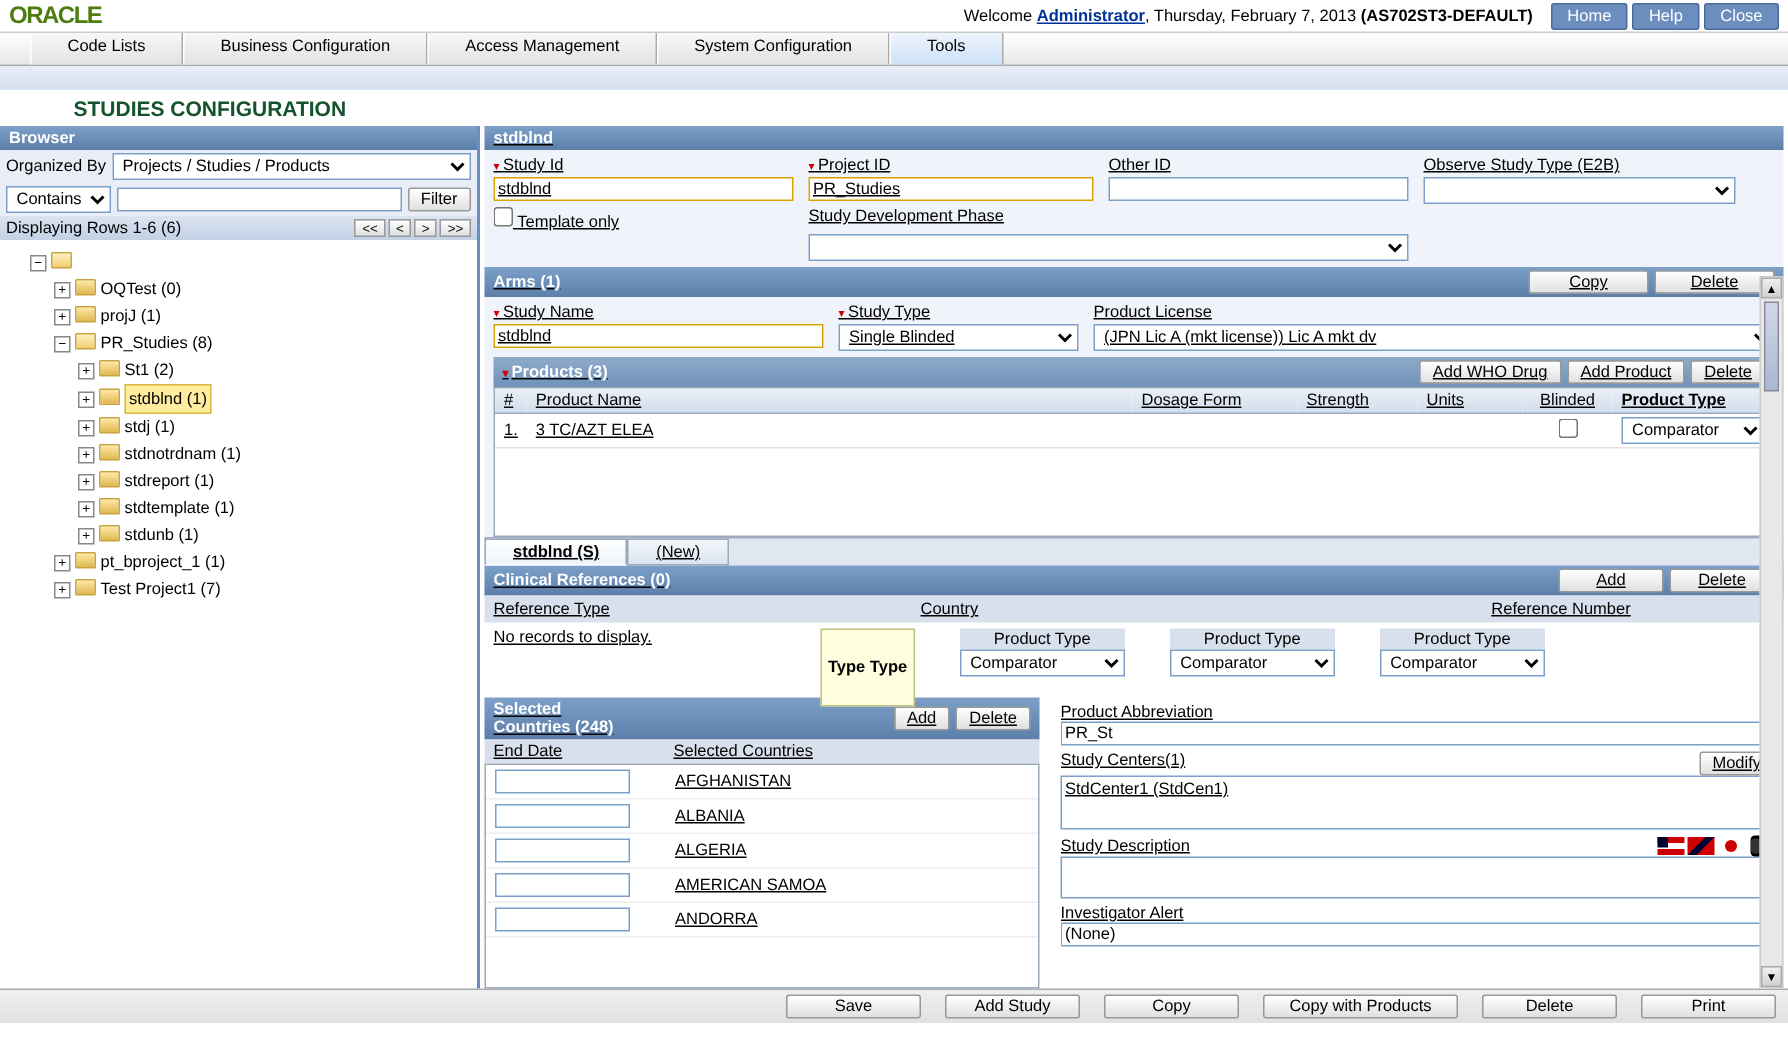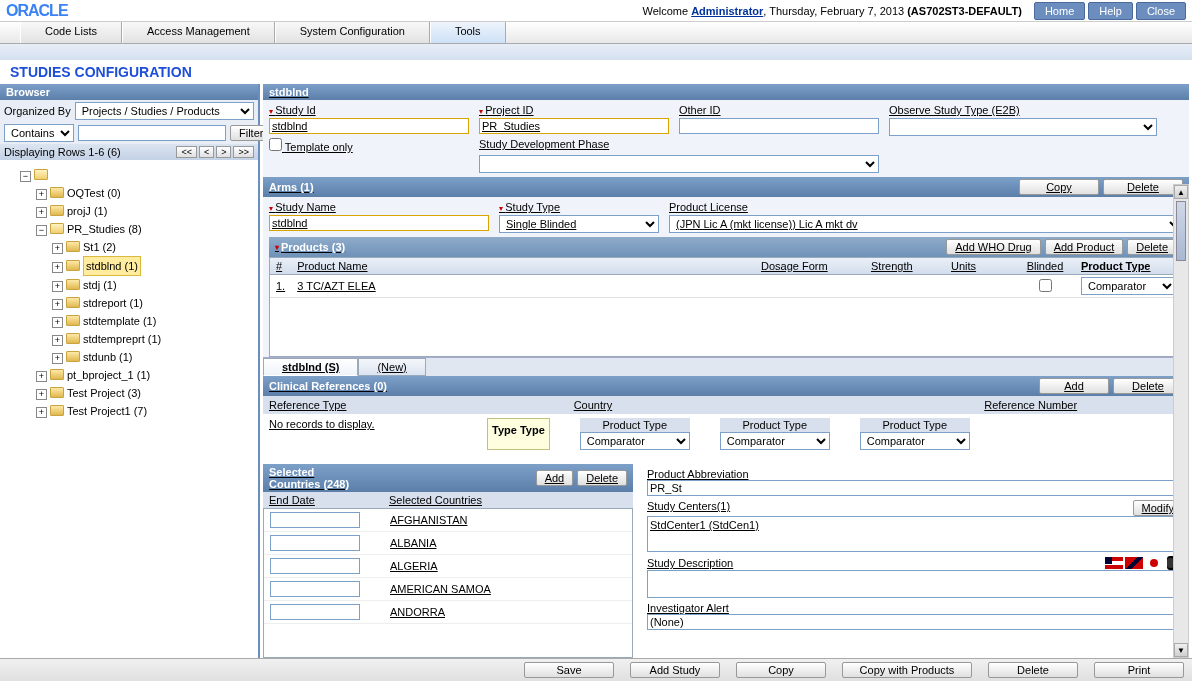--- a/index.html
+++ b/index.html
@@ -1,36 +1,36 @@
 <!DOCTYPE html>
 <html><head>
 <meta charset="utf-8">
 <style>
 * { box-sizing: border-box; margin: 0; padding: 0; }
 body { font-family: Arial, sans-serif; font-size: 11px; background: #fff; color: #000; width: 1192px; }
 a { color: #003399; text-decoration: underline; cursor: pointer; }
 
 .top-bar { display: flex; align-items: center; height: 22px; padding: 2px 6px; background: #fff; border-bottom: 1px solid #ccc; }
-.logo { font-weight: bold; font-size: 16px; color: #3b82f6; letter-spacing: -1px; }
+.logo { font-weight: bold; font-size: 16px; color: #4d7c0f; letter-spacing: -1px; }
 .welcome { margin-left: auto; font-size: 11px; }
 .top-btns { display: flex; gap: 3px; margin-left: 12px; }
 .top-btn { background: #6c8ebf; color: #fff; padding: 2px 10px; border: 1px solid #4a6a9e; border-radius: 2px; cursor: pointer; font-size: 11px; }
 
 .menu-bar { display: flex; background: linear-gradient(#fff,#e8e8e8); border-bottom: 1px solid #aaa; height: 22px; }
 .menu-item { padding: 3px 24px; border-right: 1px solid #aaa; border-left: 1px solid #fff; cursor: pointer; background: linear-gradient(#f8f8f8,#e2e2e2); }
 .menu-item.active { background: linear-gradient(#eef4fc,#cde1f7); }
 .menu-item:last-child { border-right: 1px solid #aaa; }
 .menu-spacer-left { width: 20px; }
 
 .spacer-band { height: 16px; background: linear-gradient(#e8eef7,#d4e0f0); }
 
-.page-title { font-weight: bold; font-size: 14px; padding: 4px 10px; color: #1d4ed8; }
+.page-title { font-weight: bold; font-size: 14px; padding: 4px 10px; color: #14532d; margin-left: 39px; }
 
 .layout { display: flex; }
-.browser { width: 260px; border-right: 2px solid #6c8ebf; }
+.browser { width: 320px; border-right: 2px solid #6c8ebf; }
 .panel-head { background: linear-gradient(#7da0c9,#5b7fa9); color: #fff; font-weight: bold; padding: 2px 6px; font-size: 11px; }
 .panel-row { display: flex; align-items: center; padding: 2px 4px; background: #e9eef6; gap: 4px; }
 .panel-row label { font-weight: normal; }
 select, input[type=text] { font-size: 11px; border: 1px solid #7da0c9; padding: 1px 2px; background: #fff; }
 select { height: 18px; }
 input[type=text] { height: 16px; }
 .btn { background: linear-gradient(#fff,#e0e0e0); border: 1px solid #999; padding: 1px 8px; font-size: 11px; cursor: pointer; border-radius:2px; }
 .btn.disabled { color: #aaa; }
 .nav-btn { background: linear-gradient(#fff,#e0e0e0); border: 1px solid #999; padding: 0 4px; font-size: 9px; cursor: pointer; }
 
@@ -84,40 +84,41 @@
 
 .bottom-bar { position:relative; display:flex; justify-content:flex-end; gap:16px; padding:3px 8px; background:linear-gradient(#f0f0f0,#e0e0e0); border-top:1px solid #aaa; }
 
 .scrollbar-v { position:absolute; right:3px; top:100px; bottom:0; width:16px; background:#e8e8e8; border:1px solid #ccc; }
 .scrollbar-v .thumb{ background:linear-gradient(#d0d8e8,#a8b8d0); height:60px; margin:2px; border:1px solid #889;}
 .scrollbar-v .arr{ height:14px; background:linear-gradient(#f0f0f0,#d0d0d0); text-align:center; font-size:8px; line-height:14px; border:1px solid #aaa;}
 
 .pt-row{ display:flex; gap:30px; padding:4px; }
 .pt-box{ text-align:center; }
 .pt-box select{ width:110px; }
-.type-tip{ background:#ffffe0; border:1px solid #c0c080; padding:5px 4px; font-weight:bold; display:inline-block; position:relative; }
+.type-tip{ background:#ffffe0; border:1px solid #c0c080; padding:19px 4px; font-weight:bold; display:inline-block; position:relative; }
 </style>
 </head>
 <body>
 
 <div class="top-bar">
   <span class="logo">ORACLE</span>
   <span class="welcome">
     <span>Welcome </span><b><a>Administrator</a></b><span>, Thursday, February 7, 2013 </span><b>(AS702ST3-DEFAULT)</b>
   </span>
   <span class="top-btns">
     <span class="top-btn">Home</span>
     <span class="top-btn">Help</span>
     <span class="top-btn">Close</span>
   </span>
 </div>
 
 <div class="menu-bar">
   <div class="menu-spacer-left"></div>
   <div class="menu-item">Code Lists</div>
+  <div class="menu-item">Business Configuration</div>
   <div class="menu-item">Access Management</div>
   <div class="menu-item">System Configuration</div>
   <div class="menu-item active">Tools</div>
 </div>
 
 <div class="spacer-band"></div>
 
 <div class="page-title">STUDIES CONFIGURATION</div>
 
 <div class="layout">
@@ -145,28 +146,27 @@
       <ul>
         <li><span class="expander">−</span><span class="folder open"></span>
           <ul>
             <li><span class="expander">+</span><span class="folder"></span><span class="node">OQTest (0)</span></li>
             <li><span class="expander">+</span><span class="folder"></span><span class="node">projJ (1)</span></li>
             <li><span class="expander">−</span><span class="folder open"></span><span class="node">PR_Studies (8)</span>
               <ul>
                 <li><span class="expander">+</span><span class="folder"></span><span class="node">St1 (2)</span></li>
                 <li class="selected"><span class="expander">+</span><span class="folder"></span><span class="node">stdblnd (1)</span></li>
                 <li><span class="expander">+</span><span class="folder"></span><span class="node">stdj (1)</span></li>
+                <li><span class="expander">+</span><span class="folder"></span><span class="node">stdnotrdnam (1)</span></li>
                 <li><span class="expander">+</span><span class="folder"></span><span class="node">stdreport (1)</span></li>
                 <li><span class="expander">+</span><span class="folder"></span><span class="node">stdtemplate (1)</span></li>
-                <li><span class="expander">+</span><span class="folder"></span><span class="node">stdtempreprt (1)</span></li>
                 <li><span class="expander">+</span><span class="folder"></span><span class="node">stdunb (1)</span></li>
               </ul>
             </li>
             <li><span class="expander">+</span><span class="folder"></span><span class="node">pt_bproject_1 (1)</span></li>
-            <li><span class="expander">+</span><span class="folder"></span><span class="node">Test Project (3)</span></li>
             <li><span class="expander">+</span><span class="folder"></span><span class="node">Test Project1 (7)</span></li>
           </ul>
         </li>
       </ul>
     </div>
   </div>
 
   <div class="main">
     <div class="section-head">stdblnd</div>
     <div class="form-grid" style="grid-template-columns:200px 190px 200px 1fr 16px;">

